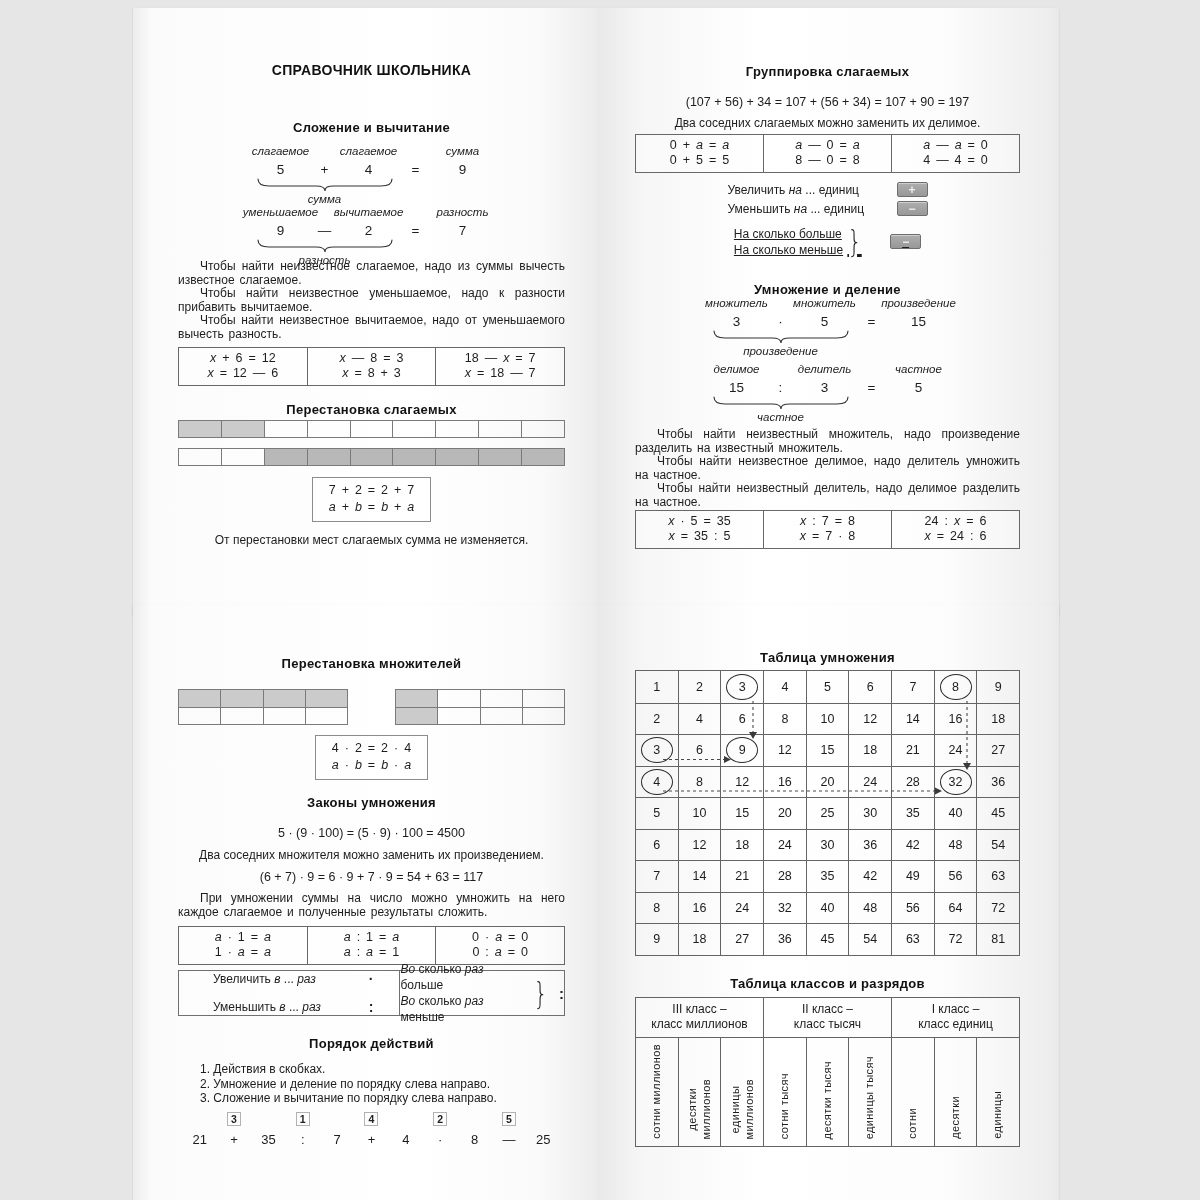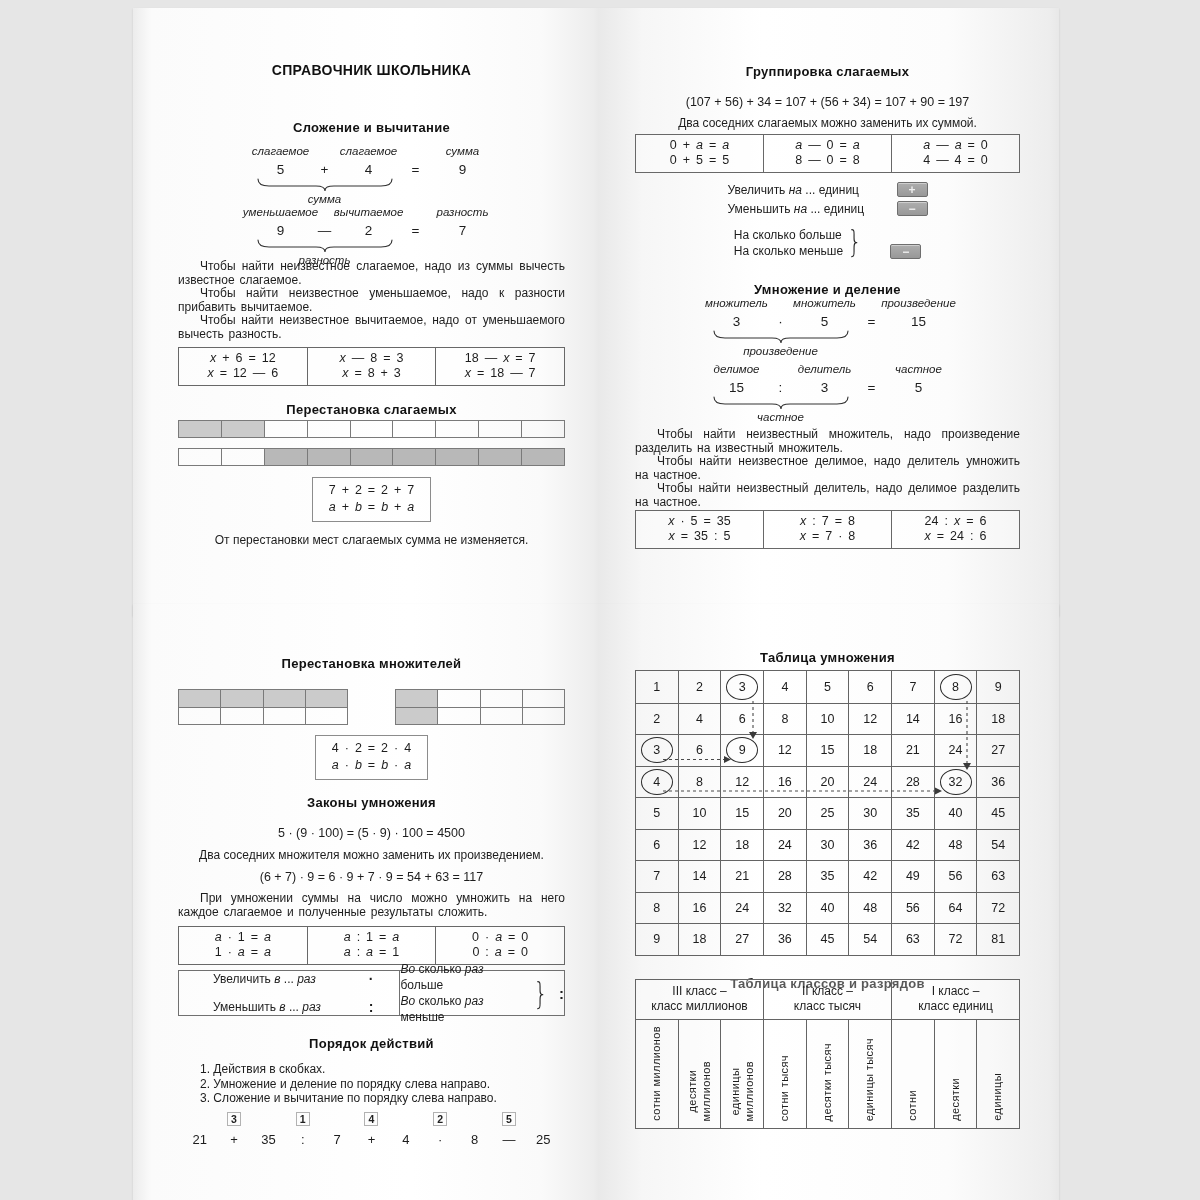--- a/index.html
+++ b/index.html
@@ -68,21 +68,21 @@
   
   .units { display:flex; flex-direction:column; gap:4px; align-items:center; }
   .urow { width:200px; display:flex; align-items:center; justify-content:space-between; font-size:12px; }
   .badge {
     width:31px; height:15px; border:1px solid var(--badge-border,#6e6e6e); border-radius:2px;
     background:linear-gradient(var(--badge-bg,#adadad),#989898);
     color:#efefef; font-weight:bold; font-size:12px; line-height:12px;
     display:flex; align-items:center; justify-content:center;
     box-shadow: inset 0 1px 0 rgba(255,255,255,0.4);
   }
-  .cmp { display:flex; align-items:flex-end; justify-content:center; font-size:12px; }
+  .cmp { display:flex; align-items:center; justify-content:center; font-size:12px;text-decoration:underline; }
   .cmp-lines { text-align:left; line-height:16px; }
   .cmp-brace { font-family:"DejaVu Sans",sans-serif; font-size:30px; font-weight:300; color:#2a2a2a; transform:scaleX(0.75); margin-left:2px; }
   .cmp .badge { margin-left:26px; }
 
   
   .ratio { display:flex; border:1px solid #707070; height:46px; background:rgba(255,255,255,0.35); }
   .rcell.rl { flex:1; display:flex; flex-direction:column; justify-content:center; gap:14px; padding:0 26px 0 34px; border-right:1px solid #707070; }
   .rrow { display:flex; justify-content:space-between; align-items:center; font-size:12px; line-height:14px; }
   .rsym { font-weight:bold; font-size:14px; }
   .rcell.rr { flex:1.02; display:flex; flex-direction:row; align-items:center; justify-content:center; font-size:12px; }
@@ -214,21 +214,21 @@
         <div class="eq-line"><i>a</i> + <i>b</i> = <i>b</i> + <i>a</i></div>
       </div>
     </div>
 
     <div class="blk small" style="top:525px">От перестановки мест слагаемых сумма не изменяется.</div>
   </section>
 
   <section class="pg pr">
     <div class="blk h" style="top:56px">Группировка слагаемых</div>
     <div class="blk fsm" style="top:87px">(107 + 56) + 34 = 107 + (56 + 34) = 107 + 90 = 197</div>
-    <div class="blk small" style="top:108px">Два соседних слагаемых можно заменить их суммой.</div>
+    <div class="blk small" style="top:108px">Два соседних слагаемых можно заменить их делимое.</div>
 
     <div class="blk eq-table" style="top:126px">
         <div class="eq-cell">
           <div class="eq-line">0 + <i>a</i> = <i>a</i></div>
           <div class="eq-line">0 + 5 = 5</div>
         </div>
         <div class="eq-cell">
           <div class="eq-line"><i>a</i> — 0 = <i>a</i></div>
           <div class="eq-line">8 — 0 = 8</div>
         </div>
@@ -589,21 +589,21 @@
           <polygon points="113,61 121,61 117,68"></polygon>
           <polygon points="88,85 88,92 95,88.5"></polygon>
           <polygon points="327,92 335,92 331,99"></polygon>
           <polygon points="299,116.5 299,123.5 306,120"></polygon>
         </g>
       </svg>
     </div>
 
     <div class="blk h" style="top:372px">Таблица классов и разрядов</div>
 
-    <div class="blk clt" style="top:375px">
+    <div class="blk clt" style="top:393px">
         <div class="chead">
           <div class="chead-cell">III класс –
 класс миллионов</div>
           <div class="chead-cell">II класс –
 класс тысяч</div>
           <div class="chead-cell">I класс –
 класс единиц</div>
         </div>
         <div class="cbody">
           <div class="ccol">

